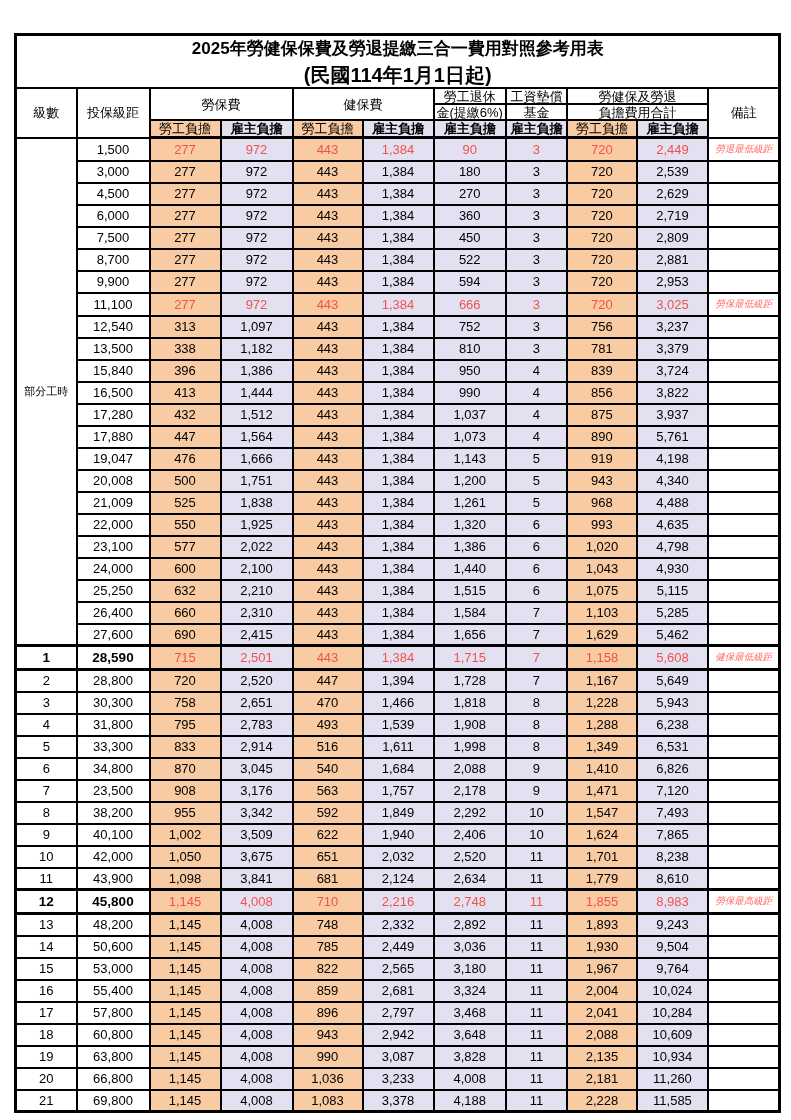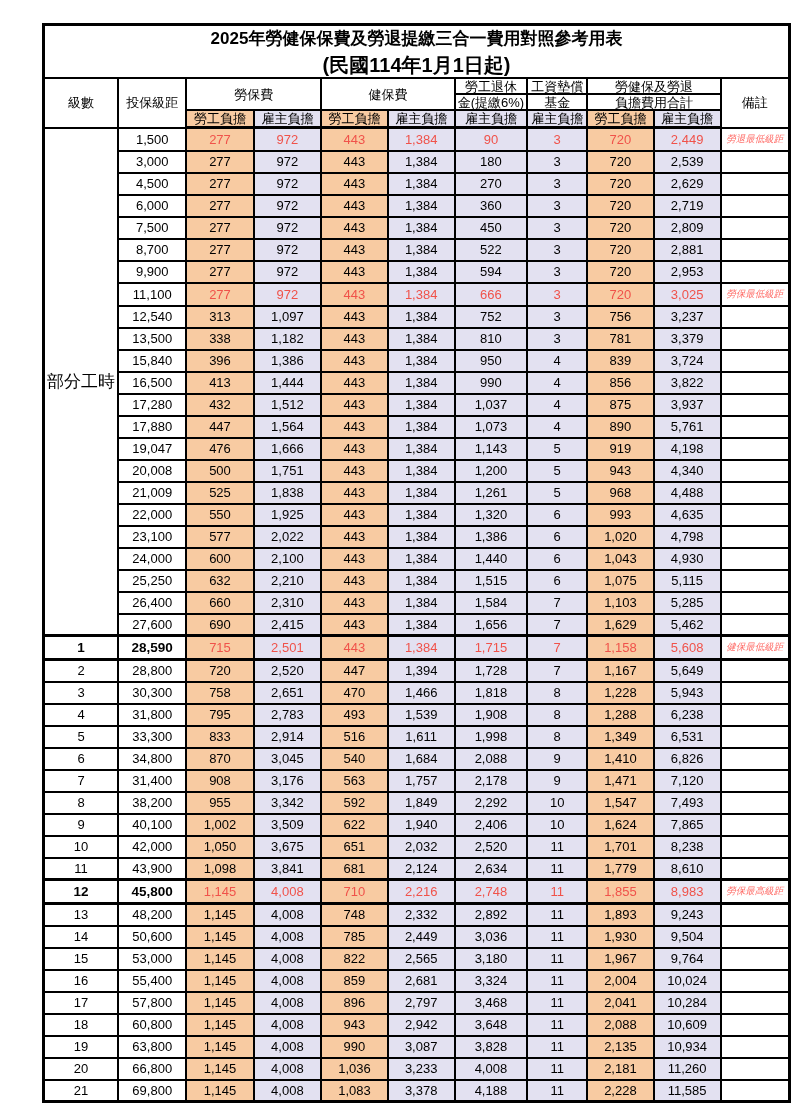--- a/index.html
+++ b/index.html
@@ -8,44 +8,43 @@
     --red:#F0524A;
     --remark-red:#FF6B66;
     --border:#000000;
   }
   html,body{margin:0;padding:0;background:#ffffff;}
   .page{
     width:791px;height:1120px;background:#ffffff;position:relative;
     font-family:"Liberation Sans","DejaVu Sans",sans-serif;color:#000;
   }
   table.fee-table{
-    position:absolute;left:14px;top:23px;
+    position:absolute;left:14px;top:33px;
     border-collapse:collapse;table-layout:fixed;
     border:3px solid var(--border);
-    margin-left:28px;
   }
   .fee-table th,.fee-table td{
     border:2px solid var(--border);
     text-align:center;vertical-align:middle;
     padding:0 2px;overflow:hidden;white-space:nowrap;
     font-size:13px;font-weight:normal;
   }
   tr.title-row th{height:51px;border-bottom:2px solid var(--border);}
   .title-line{font-size:17px;font-weight:bold;line-height:1.55;}
   .subtitle-line{font-size:20px;font-weight:bold;line-height:1.2;}
   thead tr.hrow th{height:14px;font-size:13px;line-height:1;}
   thead tr.hrow3 th{height:15px;border-bottom:3px solid var(--border);}
   th.emp{background:var(--orange);}
-  th.er{background:var(--lavender);}
+  th.er{background:var(--lavender);font-weight:bold;}
   tbody tr{height:22px;}
   tbody td{font-size:13px;}
   td.emp{background:var(--orange);}
   td.er{background:var(--lavender);}
   td.level-cell,td.bracket-cell{background:#fff;}
-  td.part-time{font-size:17px;}
+  td.part-time{font-size:11px;}
   td.remark-cell{color:var(--remark-red);font-size:9.5px;padding:4px 1px;font-style:italic;}
   tr.red-row td.emp,tr.red-row td.er{color:var(--red);}
   td.bold{font-weight:bold;font-size:13.5px;}
   tr.thick td{border-top-width:3px;border-bottom-width:3px;}
 </style>
 </head>
 <body>
 
 <div class="page">
   <table class="fee-table">
@@ -446,21 +445,21 @@
           <td class="emp">540</td>
           <td class="er">1,684</td>
           <td class="er">2,088</td>
           <td class="er">9</td>
           <td class="emp">1,410</td>
           <td class="er">6,826</td>
           <td class="remark-cell"></td>
         </tr>
         <tr>
           <td class="level-cell">7</td>
-          <td class="bracket-cell">31,400</td>
+          <td class="bracket-cell">23,500</td>
           <td class="emp">908</td>
           <td class="er">3,176</td>
           <td class="emp">563</td>
           <td class="er">1,757</td>
           <td class="er">2,178</td>
           <td class="er">9</td>
           <td class="emp">1,471</td>
           <td class="er">7,120</td>
           <td class="remark-cell"></td>
         </tr>

